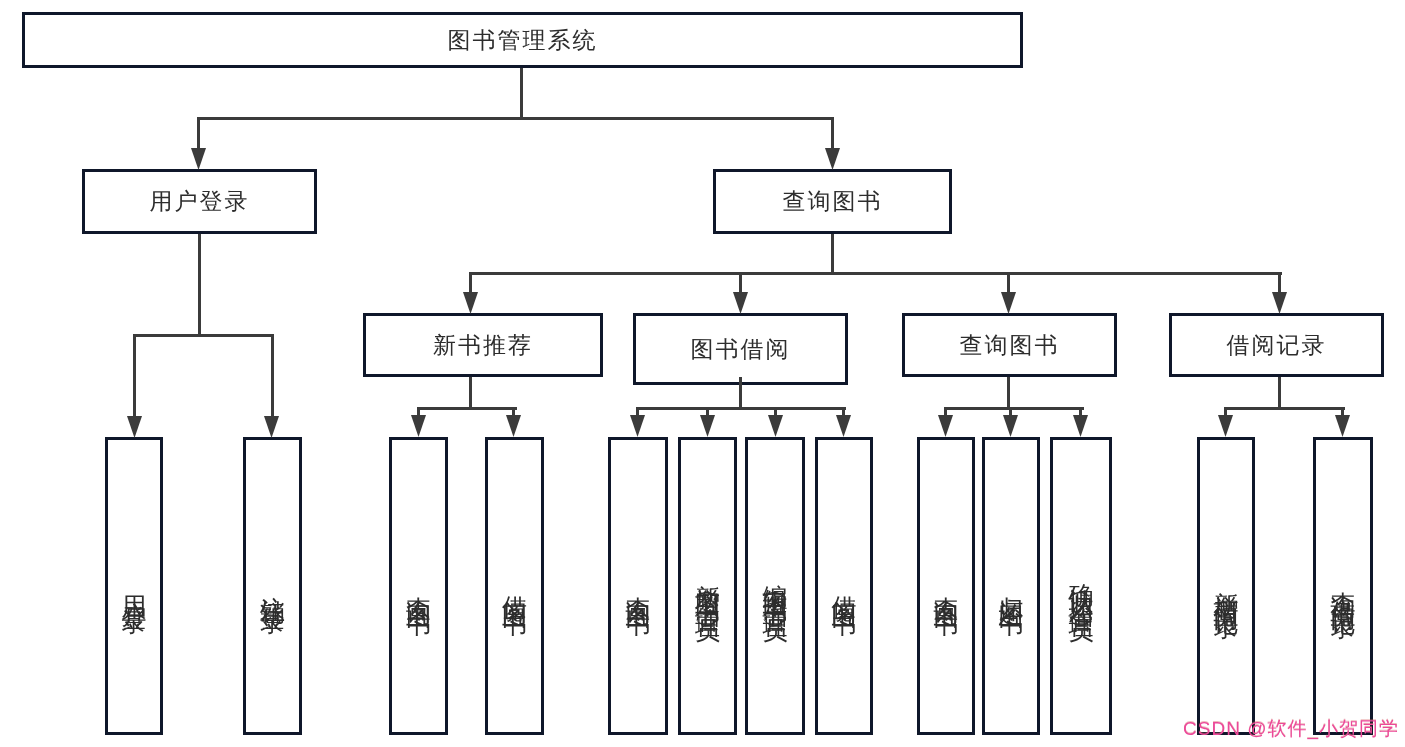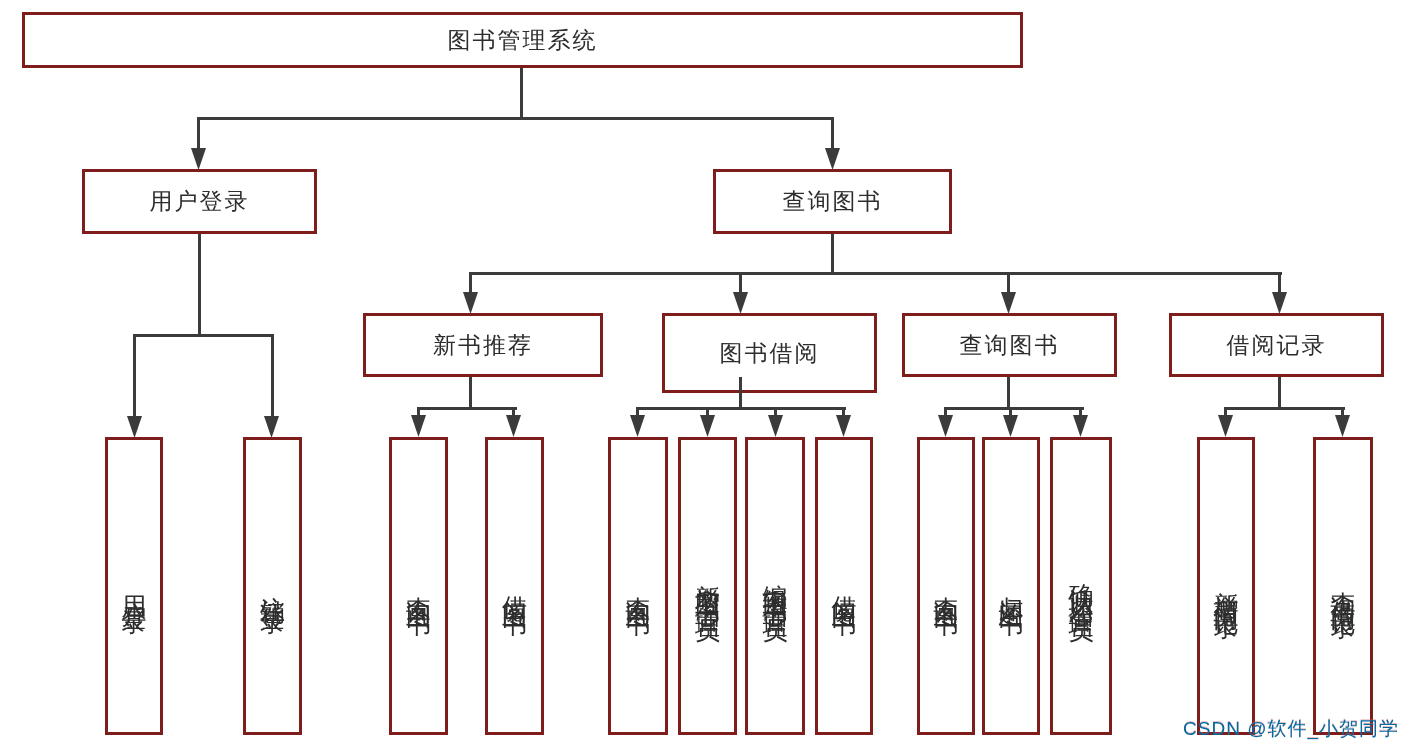--- a/index.html
+++ b/index.html
@@ -1,37 +1,37 @@
 <!DOCTYPE html>
 <html><head>
 <meta charset="utf-8">
 <style>
   html,body{margin:0;padding:0;background:#ffffff;}
   body{width:1405px;height:747px;overflow:hidden;font-family:"Liberation Sans",sans-serif;}
   #canvas{position:relative;width:1405px;height:747px;background:#ffffff;}
   .box{
-    position:absolute;background:#ffffff;border:3px solid #7f1d1d;
+    position:absolute;background:#ffffff;border:3px solid #0f172a;
     box-sizing:border-box;display:flex;align-items:center;justify-content:center;
     color:#2d2d2d;
   }
   .box.h span{font-size:23px;letter-spacing:2px;white-space:nowrap;}
   .box.v span{
     writing-mode:vertical-rl;text-orientation:mixed;
     font-size:25px;letter-spacing:5px;line-height:1;white-space:nowrap;
   }
   .vl,.hl{position:absolute;background:#3b3b3b;}
   .vl{width:3px;}
   .hl{height:3px;}
   .arrow{
     position:absolute;width:15px;height:22px;background:#3b3b3b;
     clip-path:polygon(50% 100%,0 0,100% 0);
   }
   .watermark{
     position:absolute;top:716px;right:6px;
-    font-size:19px;color:#0369a1;letter-spacing:1px;white-space:nowrap;
+    font-size:19px;color:#ec4899;letter-spacing:1px;white-space:nowrap;
     text-shadow:0 -1px 0 rgba(216,106,106,0.45);
   }
 </style>
 </head>
 <body>
 
 <div id="canvas">
 
   <div class="box h" style="left:22px;top:12px;width:1001px;height:56px">
     <span>图书管理系统</span>
@@ -40,21 +40,21 @@
   <div class="box h" style="left:82px;top:169px;width:235px;height:65px">
     <span>用户登录</span>
   </div>
   <div class="box h" style="left:713px;top:169px;width:239px;height:65px">
     <span>查询图书</span>
   </div>
 
   <div class="box h" style="left:363px;top:313px;width:240px;height:64px">
     <span>新书推荐</span>
   </div>
-  <div class="box h" style="left:662px;top:313px;width:215px;height:80px">
+  <div class="box h" style="left:633px;top:313px;width:215px;height:72px">
     <span>图书借阅</span>
   </div>
   <div class="box h" style="left:902px;top:313px;width:215px;height:64px">
     <span>查询图书</span>
   </div>
   <div class="box h" style="left:1169px;top:313px;width:215px;height:64px">
     <span>借阅记录</span>
   </div>
 
   <div class="box v" style="left:105px;top:437px;width:58px;height:298px">

